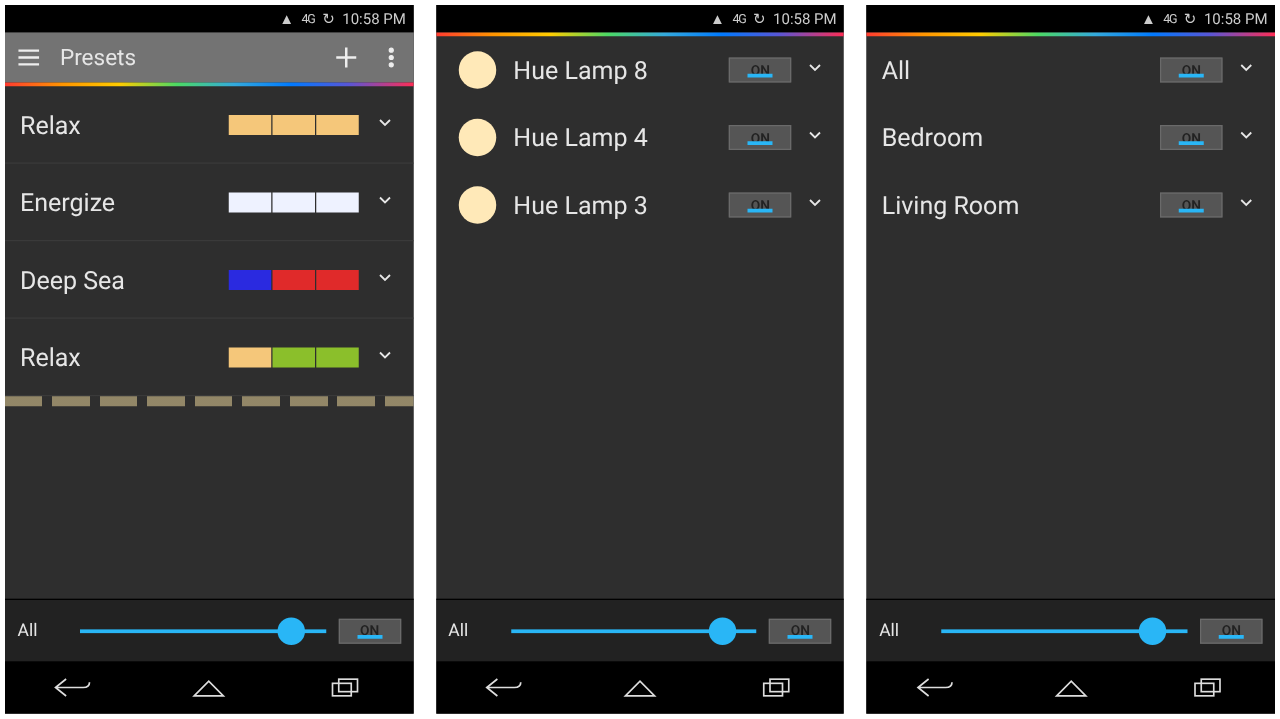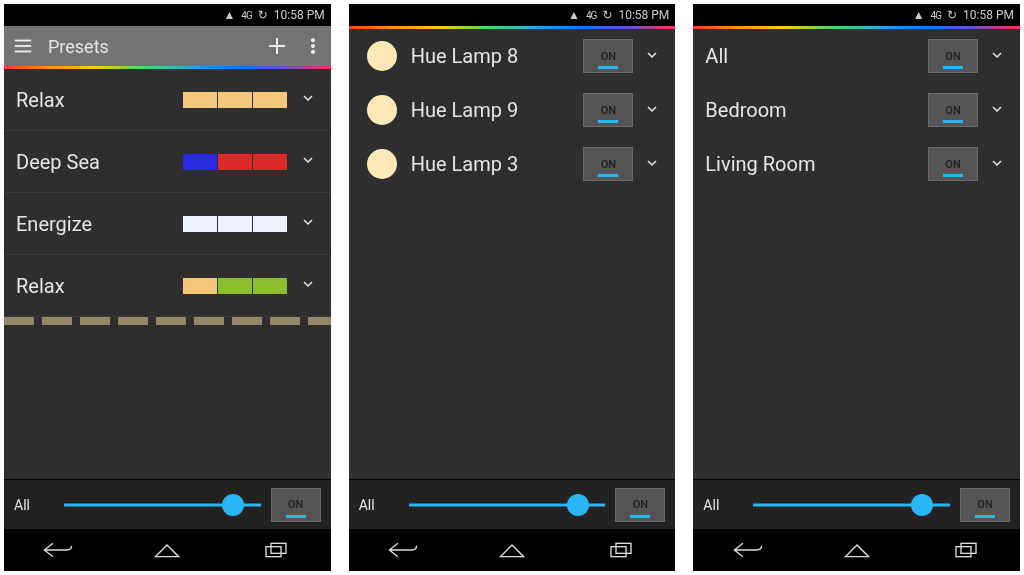--- a/index.html
+++ b/index.html
@@ -79,21 +79,21 @@
   }
   .sw { width: 34px; height: 16px; }
   .chev { width: 26px; text-align:center; color:#e6e6e6; font-size:14px;}
   .chev svg { stroke:#e6e6e6;}
   .bulb-dot {
     width: 30px; height:30px; border-radius:50%;
     margin-right: 14px; margin-left: 6px;
     background:#ffe9b8;
   }
   .onoff {
-    width: 50px; height: 34px;
+    width: 50px; height: 20px;
     background:#555; border:1px solid #6a6a6a;
     color:#222; font-size:11px; font-weight:600;
     display:flex; flex-direction:column; align-items:center; justify-content:center;
     position:relative; margin-left:auto; margin-right:6px;
     cursor:pointer;
   }
   .onoff::after{
     content:""; position:absolute; bottom:3px; width:20px; height:3px; background:#29b6f6;
   }
   
@@ -167,38 +167,38 @@
     <div class="swatches">
           <div class="sw" style="background:#f5c77a"></div>
           <div class="sw" style="background:#f5c77a"></div>
           <div class="sw" style="background:#f5c77a"></div>
         </div>
     <span class="chev"><svg width="16" height="16" viewBox="0 0 24 24" fill="none" stroke-width="2.2">
             <polyline points="6 9 12 15 18 9"></polyline>
           </svg></span>
   </div>
       <div class="row">
+    <span class="label">Energize</span>
+    <span class="mid"></span>
+    <div class="swatches">
+          <div class="sw" style="background:#eef2ff"></div>
+          <div class="sw" style="background:#eef2ff"></div>
+          <div class="sw" style="background:#eef2ff"></div>
+        </div>
+    <span class="chev"><svg width="16" height="16" viewBox="0 0 24 24" fill="none" stroke-width="2.2">
+            <polyline points="6 9 12 15 18 9"></polyline>
+          </svg></span>
+  </div>
+      <div class="row">
     <span class="label">Deep Sea</span>
     <span class="mid"></span>
     <div class="swatches">
           <div class="sw" style="background:#2a2ae0"></div>
           <div class="sw" style="background:#e02a2a"></div>
           <div class="sw" style="background:#e02a2a"></div>
-        </div>
-    <span class="chev"><svg width="16" height="16" viewBox="0 0 24 24" fill="none" stroke-width="2.2">
-            <polyline points="6 9 12 15 18 9"></polyline>
-          </svg></span>
-  </div>
-      <div class="row">
-    <span class="label">Energize</span>
-    <span class="mid"></span>
-    <div class="swatches">
-          <div class="sw" style="background:#eef2ff"></div>
-          <div class="sw" style="background:#eef2ff"></div>
-          <div class="sw" style="background:#eef2ff"></div>
         </div>
     <span class="chev"><svg width="16" height="16" viewBox="0 0 24 24" fill="none" stroke-width="2.2">
             <polyline points="6 9 12 15 18 9"></polyline>
           </svg></span>
   </div>
       <div class="row">
     <span class="label">Relax</span>
     <span class="mid"></span>
     <div class="swatches">
           <div class="sw" style="background:#f5c77a"></div>
@@ -250,21 +250,21 @@
       <div class="row row-bulb">
     <div class="bulb-dot"></div>
     <span class="label">Hue Lamp 8</span>
     <div class="onoff">ON</div>
     <span class="chev"><svg width="16" height="16" viewBox="0 0 24 24" fill="none" stroke-width="2.2">
             <polyline points="6 9 12 15 18 9"></polyline>
           </svg></span>
   </div>
       <div class="row row-bulb">
     <div class="bulb-dot"></div>
-    <span class="label">Hue Lamp 9</span>
+    <span class="label">Hue Lamp 4</span>
     <div class="onoff">ON</div>
     <span class="chev"><svg width="16" height="16" viewBox="0 0 24 24" fill="none" stroke-width="2.2">
             <polyline points="6 9 12 15 18 9"></polyline>
           </svg></span>
   </div>
       <div class="row row-bulb">
     <div class="bulb-dot"></div>
     <span class="label">Hue Lamp 3</span>
     <div class="onoff">ON</div>
     <span class="chev"><svg width="16" height="16" viewBox="0 0 24 24" fill="none" stroke-width="2.2">

